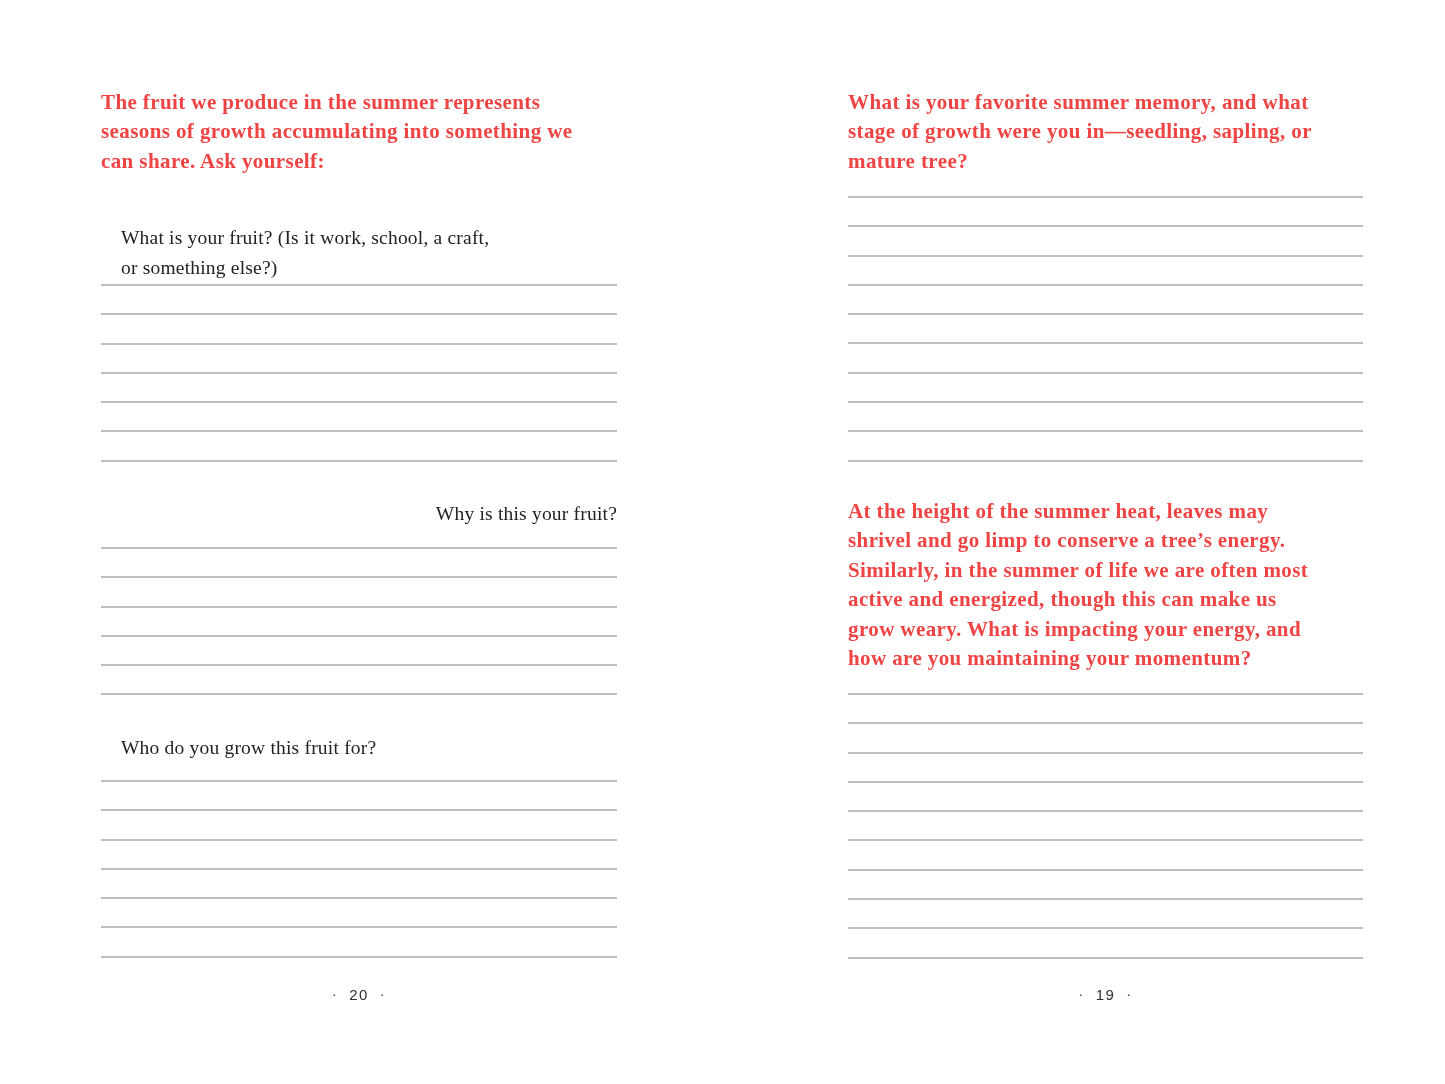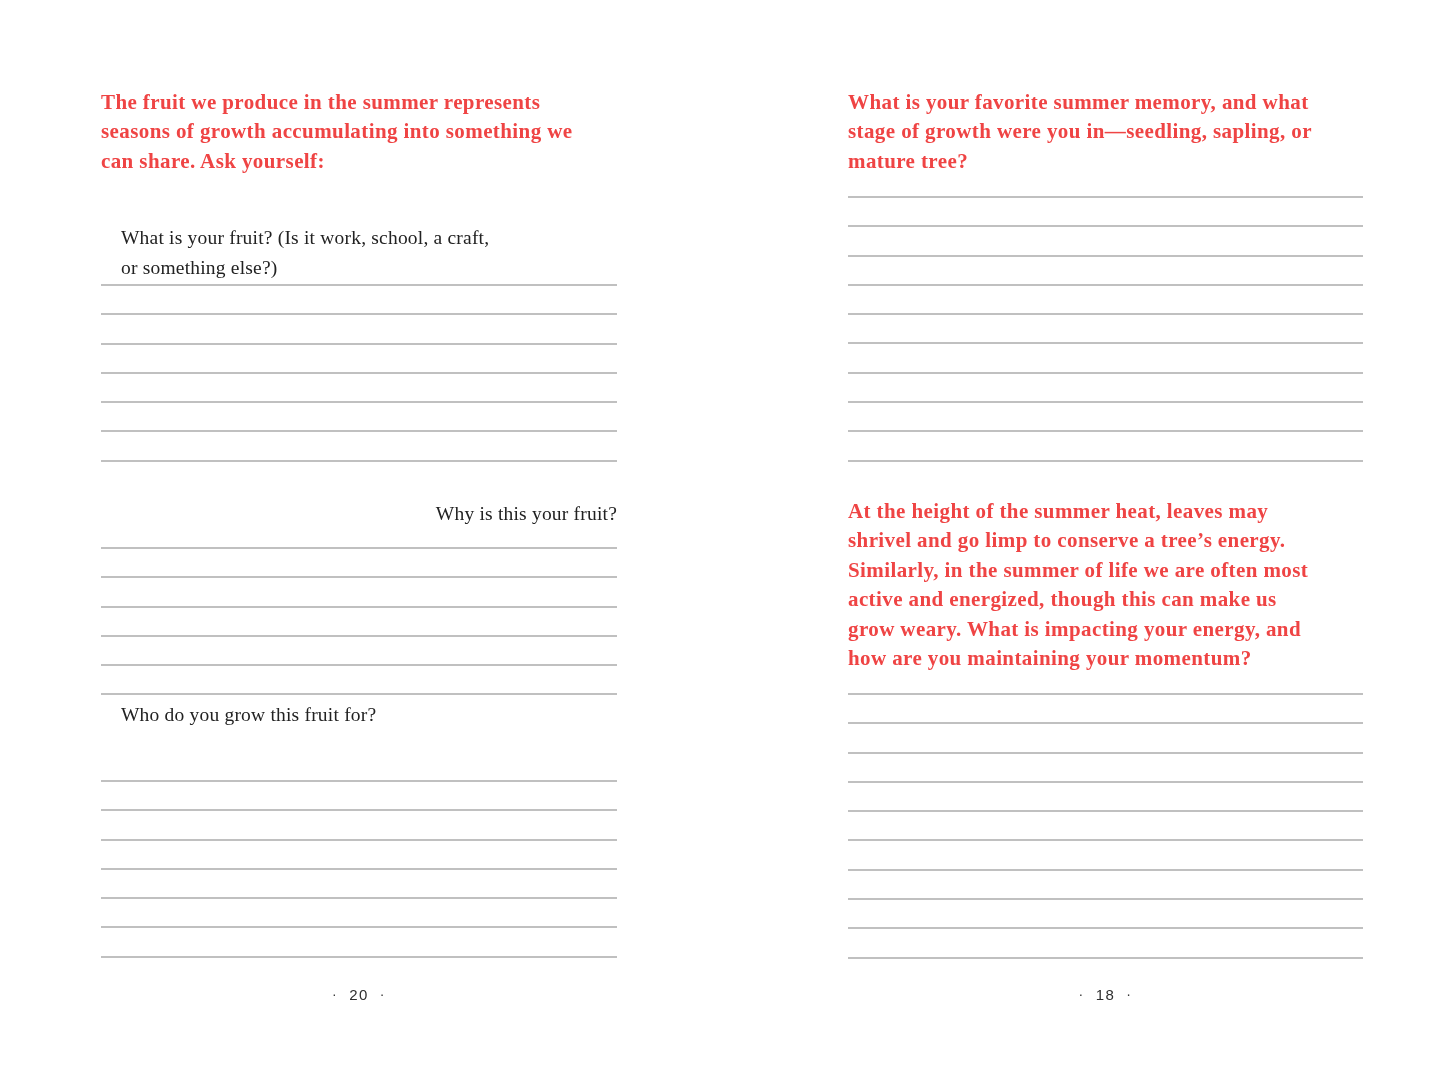--- a/index.html
+++ b/index.html
@@ -82,21 +82,21 @@
 
   <div class="abs rules" style="left:0; top:547px; width:516px;">
       <div class="rule"></div>
       <div class="rule"></div>
       <div class="rule"></div>
       <div class="rule"></div>
       <div class="rule"></div>
       <div class="rule"></div>
     </div>
 
-  <div class="abs prompt-regular" style="left:20px; top:700px; width:496px;">Who do you grow this fruit for?</div>
+  <div class="abs prompt-regular" style="left:20px; top:733px; width:496px;">Who do you grow this fruit for?</div>
 
   <div class="abs rules" style="left:0; top:780px; width:516px;">
       <div class="rule"></div>
       <div class="rule"></div>
       <div class="rule"></div>
       <div class="rule"></div>
       <div class="rule"></div>
       <div class="rule"></div>
       <div class="rule"></div>
     </div>
@@ -142,16 +142,16 @@
       <div class="rule"></div>
       <div class="rule"></div>
       <div class="rule"></div>
       <div class="rule"></div>
       <div class="rule"></div>
       <div class="rule"></div>
     </div>
 
   <div class="abs page-number" style="left:0; top:986px; width:515px;">
     <span class="dot">·</span>
-    <span>18</span>
+    <span>19</span>
     <span class="dot">·</span>
   </div>
 </div>
 
 </body></html>

